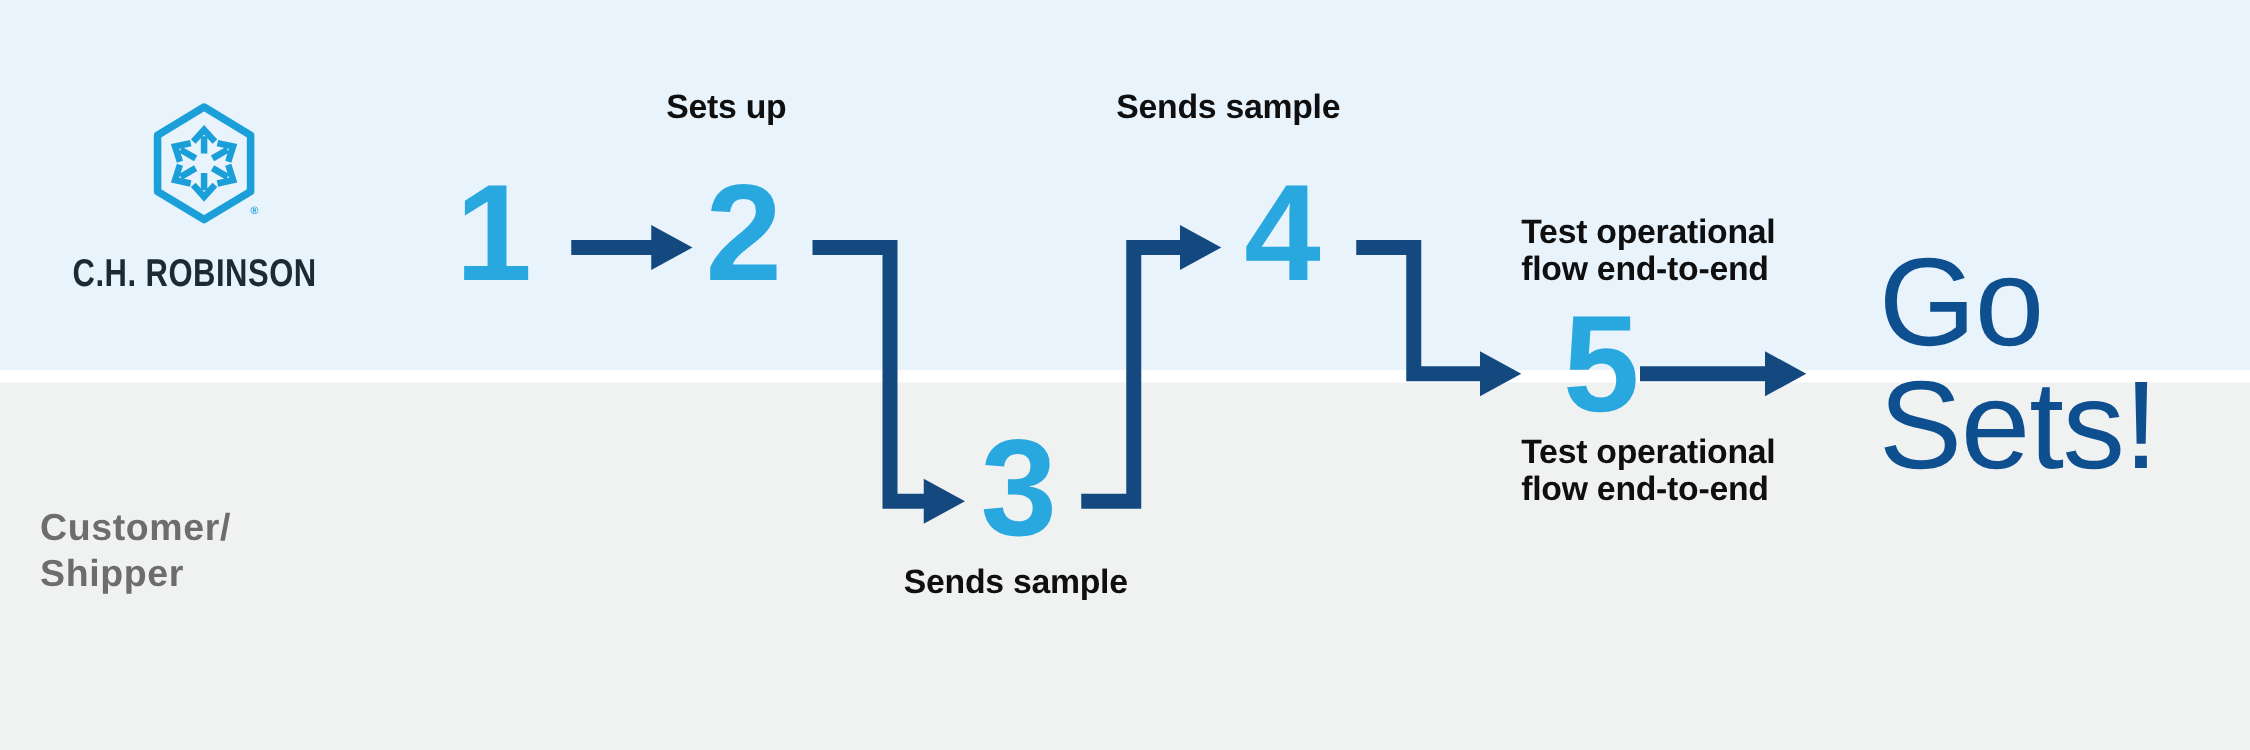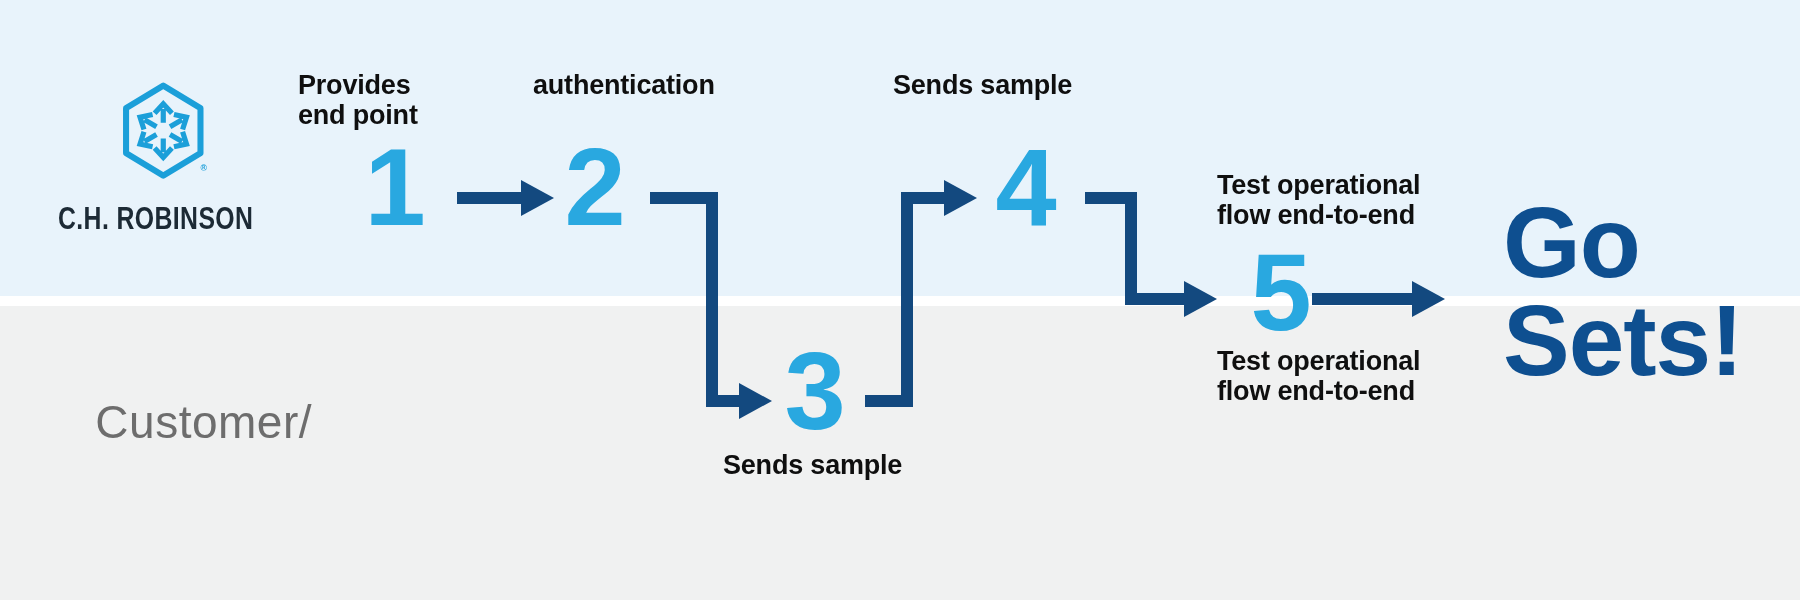--- a/index.html
+++ b/index.html
@@ -40,28 +40,28 @@
     position:absolute;z-index:3;font-weight:700;font-size:110px;line-height:110px;
     color:var(--number-cyan,#29a8e0);width:140px;text-align:center;
   }
   .n1{left:325px;top:132px;}
   .n2{left:525px;top:132px;}
   .n3{left:745px;top:336px;}
   .n4{left:956px;top:132px;}
   .n5{left:1211px;top:237px;}
 
   .golive{
-    position:absolute;left:1503px;top:193px;z-index:3;font-weight:700;
+    position:absolute;left:1503px;top:193px;z-index:3;font-weight:400;
     font-size:100px;line-height:98px;letter-spacing:-1px;
     color:var(--golive-navy,#0e4f90);white-space:nowrap;
   }
 
   .lane-label{
-    position:absolute;left:32px;top:404px;width:280px;z-index:3;text-align:right;
-    font-weight:400;font-size:46px;line-height:37px;letter-spacing:0.5px;
+    position:absolute;left:32px;top:404px;width:280px;z-index:3;text-align:left;
+    font-weight:700;font-size:30px;line-height:37px;letter-spacing:0.5px;
     color:var(--lane-gray,#6d6d6d);
   }
 </style>
 </head>
 <body>
 
 <div class="canvas">
 
   <div class="band-top"></div>
   <div class="band-divider"></div>
@@ -109,28 +109,24 @@
           <path d="M0 9 L0 25 M-10 20 L0 31 L10 20"></path>
         </g>
       <g class="spoke" transform="translate(50,56) rotate(300)">
           <path d="M0 9 L0 25 M-10 20 L0 31 L10 20"></path>
         </g>
       <text class="reg" x="93" y="103">®</text>
     </svg>
     <div class="wordmark">C.H. ROBINSON</div>
   </div>
 
-  <div class="step-label l1">
-    <div>Provides</div>
-    <div>end point</div>
-  </div>
   <div class="step-num n1">1</div>
 
   <div class="step-label l2">
-    <div>authentication</div>
+    <div>Sets up</div>
   </div>
   <div class="step-num n2">2</div>
 
   <div class="step-num n3">3</div>
   <div class="step-label l3">
     <div>Sends sample</div>
   </div>
 
   <div class="step-label l4">
     <div>Sends sample</div>
@@ -147,15 +143,16 @@
     <div>flow end-to-end</div>
   </div>
 
   <div class="golive">
     <div>Go</div>
     <div>Sets!</div>
   </div>
 
   <div class="lane-label">
     <div>Customer/</div>
+    <div>Shipper</div>
   </div>
 
 </div>
 
 </body></html>

